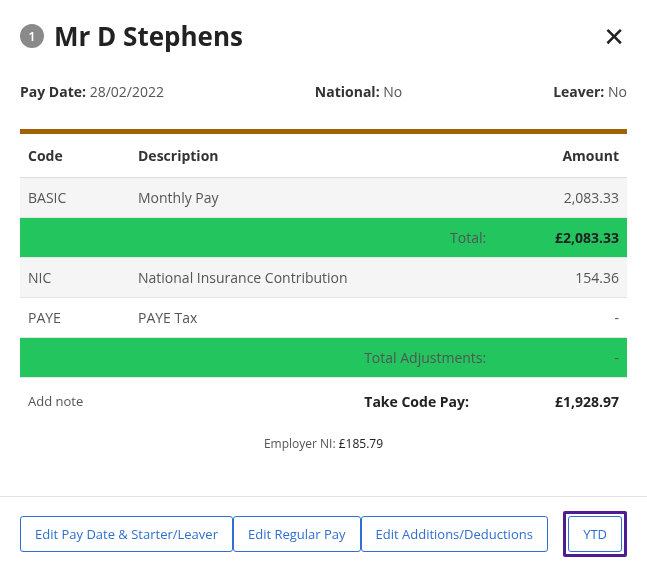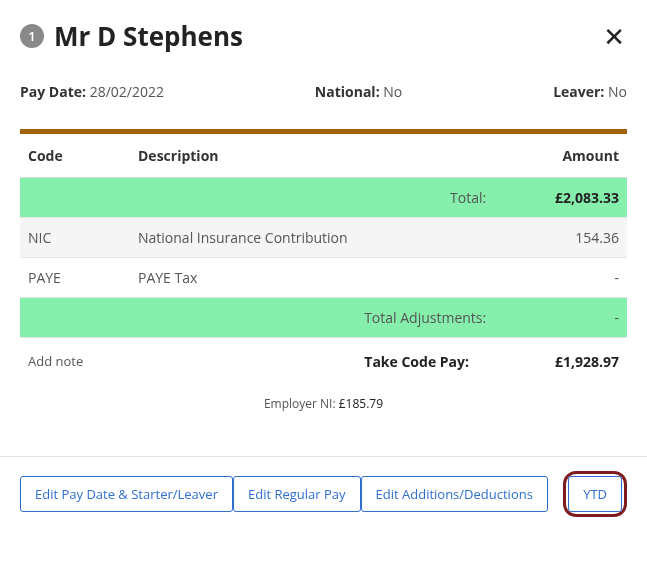--- a/index.html
+++ b/index.html
@@ -74,21 +74,21 @@
     border-bottom: 1px solid #ddd;
   }
   thead th.amount, td.amount { text-align: right; }
   tbody td {
     padding: 10px 8px;
     border-bottom: 1px solid #e5e5e5;
     color: #555;
   }
   tbody tr.shaded td { background: #f5f5f5; }
   tbody tr.total td {
-    background: #86efac;
+    background: #22c55e;
     font-weight: 400;
   }
   tbody tr.total td.total-label { text-align: right; }
   tbody tr.total td.amount.bold { font-weight: 700; color: #222; }
   .take-home-row {
     display: flex;
     align-items: flex-start;
     padding: 14px 8px 10px 8px;
     font-size: 14px;
   }
@@ -129,22 +129,22 @@
     color: #2f6fcf;
     background: #fff;
     border-radius: 3px;
     padding: 8px 14px;
     font-size: 13px;
     cursor: pointer;
     font-family: inherit;
   }
   .spacer { flex: 1; }
   .highlight-box {
-    border: 3px solid #7f1d1d;
-    border-radius: 13px;
+    border: 3px solid #4c1d95;
+    border-radius: 2px;
     padding: 2px;
     display: inline-flex;
   }
   .highlight-box .btn { margin: 0; }
   td.desc { width: 60%; }
   td.code { width: 110px; }
 </style>
 </head>
 <body>
 
@@ -175,20 +175,25 @@
 
   <table>
     <thead>
       <tr>
         <th>Code</th>
         <th>Description</th>
         <th class="amount">Amount</th>
       </tr>
     </thead>
     <tbody>
+      <tr class="shaded">
+        <td class="code">BASIC</td>
+        <td class="desc">Monthly Pay</td>
+        <td class="amount">2,083.33</td>
+      </tr>
       <tr class="total">
         <td></td>
         <td class="total-label">Total:</td>
         <td class="amount bold">£2,083.33</td>
       </tr>
       <tr class="shaded">
         <td class="code">NIC</td>
         <td class="desc">National Insurance Contribution</td>
         <td class="amount">154.36</td>
       </tr>

